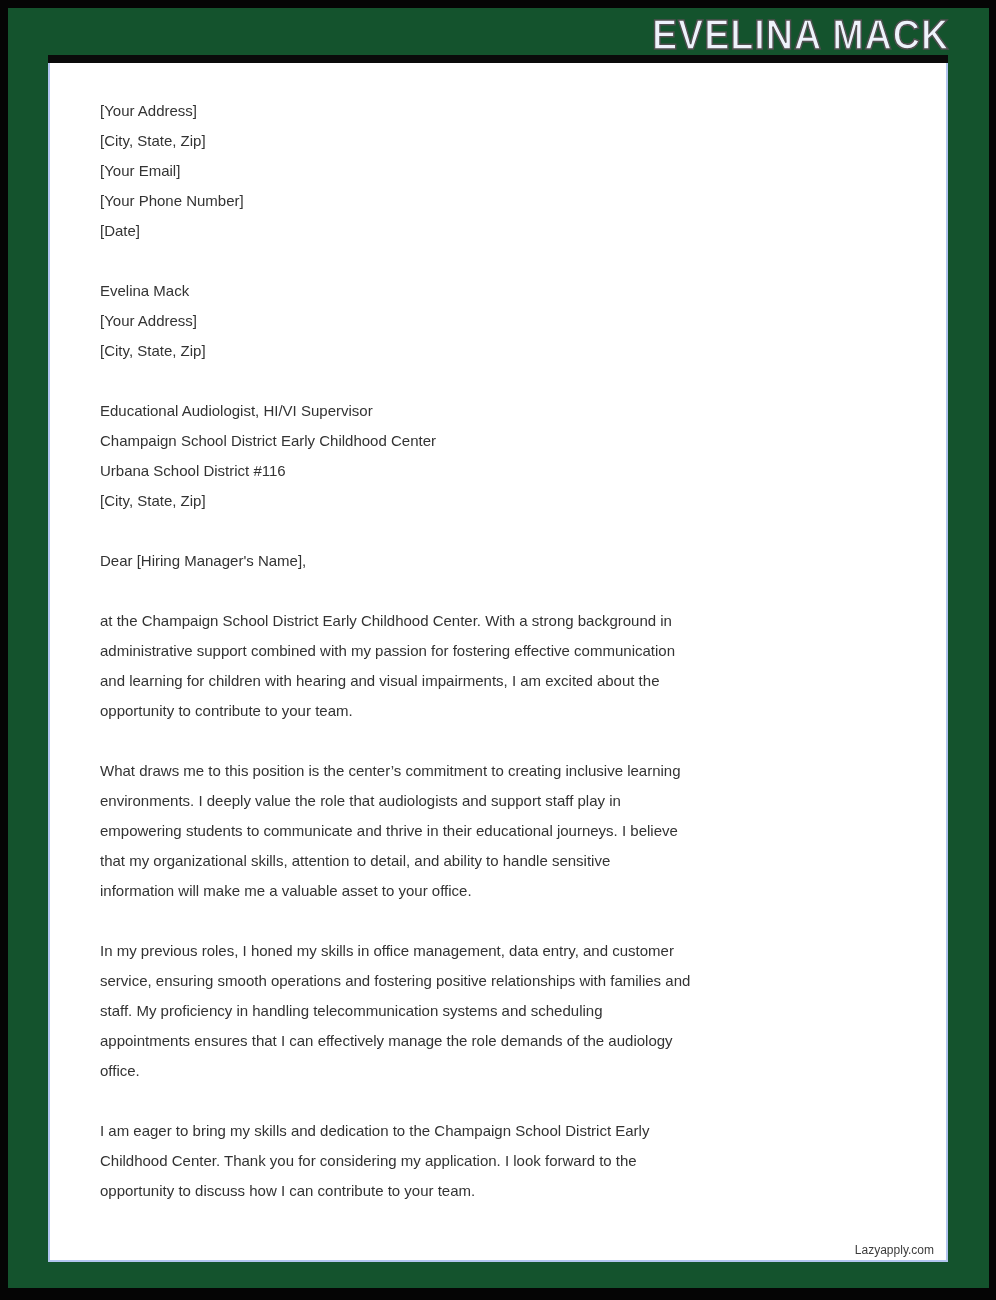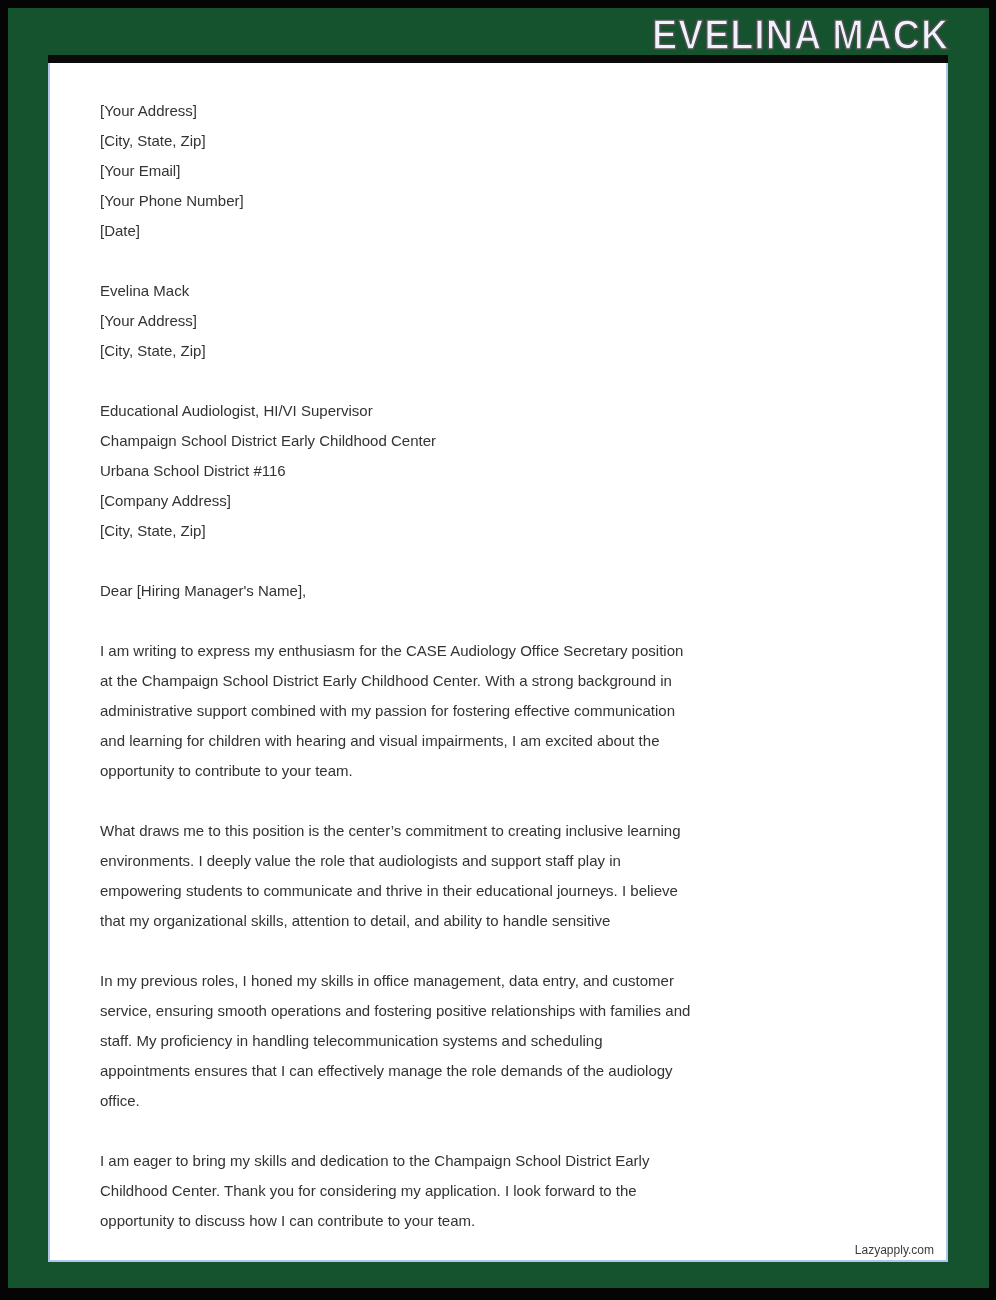--- a/index.html
+++ b/index.html
@@ -84,41 +84,40 @@
       <div class="block">
         <div class="line">Evelina Mack</div>
         <div class="line">[Your Address]</div>
         <div class="line">[City, State, Zip]</div>
       </div>
 
       <div class="block">
         <div class="line">Educational Audiologist, HI/VI Supervisor</div>
         <div class="line">Champaign School District Early Childhood Center</div>
         <div class="line">Urbana School District #116</div>
-        <div class="line">[Company Address]</div>
         <div class="line">[City, State, Zip]</div>
       </div>
 
       <div class="block">
         <div class="line">Dear [Hiring Manager's Name],</div>
       </div>
 
       <div class="block">
-        <div class="line">I am writing to express my enthusiasm for the CASE Audiology Office Secretary position</div>
         <div class="line">at the Champaign School District Early Childhood Center. With a strong background in</div>
         <div class="line">administrative support combined with my passion for fostering effective communication</div>
         <div class="line">and learning for children with hearing and visual impairments, I am excited about the</div>
         <div class="line">opportunity to contribute to your team.</div>
       </div>
 
       <div class="block">
         <div class="line">What draws me to this position is the center’s commitment to creating inclusive learning</div>
         <div class="line">environments. I deeply value the role that audiologists and support staff play in</div>
         <div class="line">empowering students to communicate and thrive in their educational journeys. I believe</div>
         <div class="line">that my organizational skills, attention to detail, and ability to handle sensitive</div>
+        <div class="line">information will make me a valuable asset to your office.</div>
       </div>
 
       <div class="block">
         <div class="line">In my previous roles, I honed my skills in office management, data entry, and customer</div>
         <div class="line">service, ensuring smooth operations and fostering positive relationships with families and</div>
         <div class="line">staff. My proficiency in handling telecommunication systems and scheduling</div>
         <div class="line">appointments ensures that I can effectively manage the role demands of the audiology</div>
         <div class="line">office.</div>
       </div>
 

